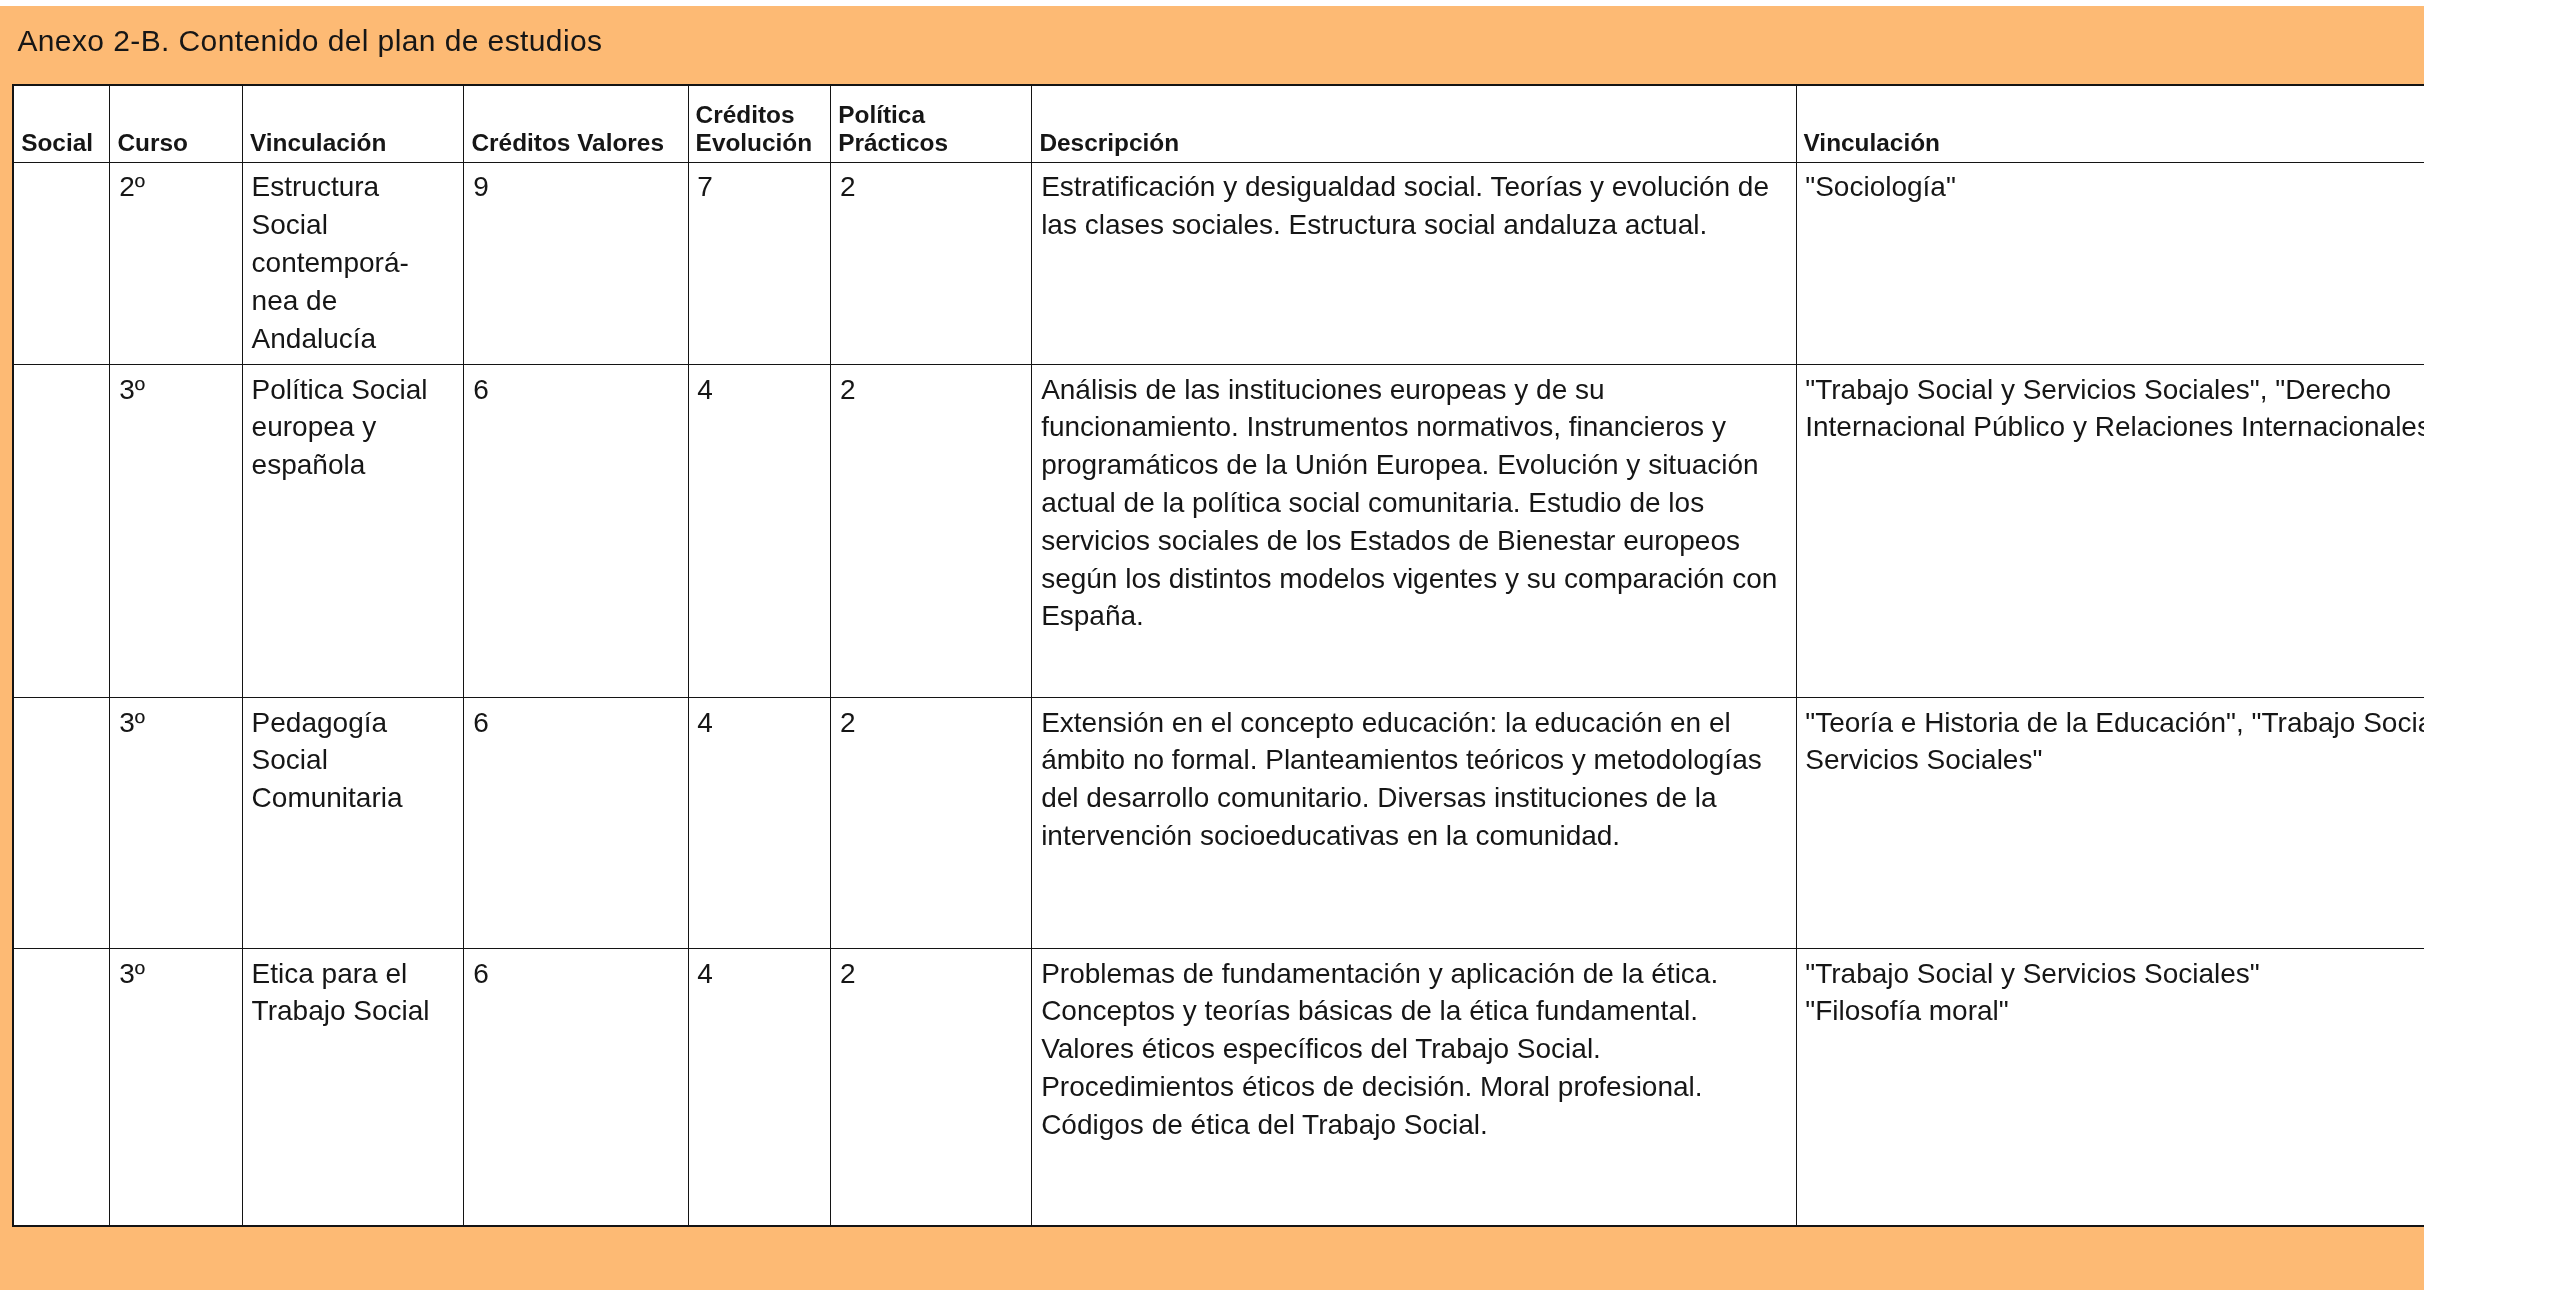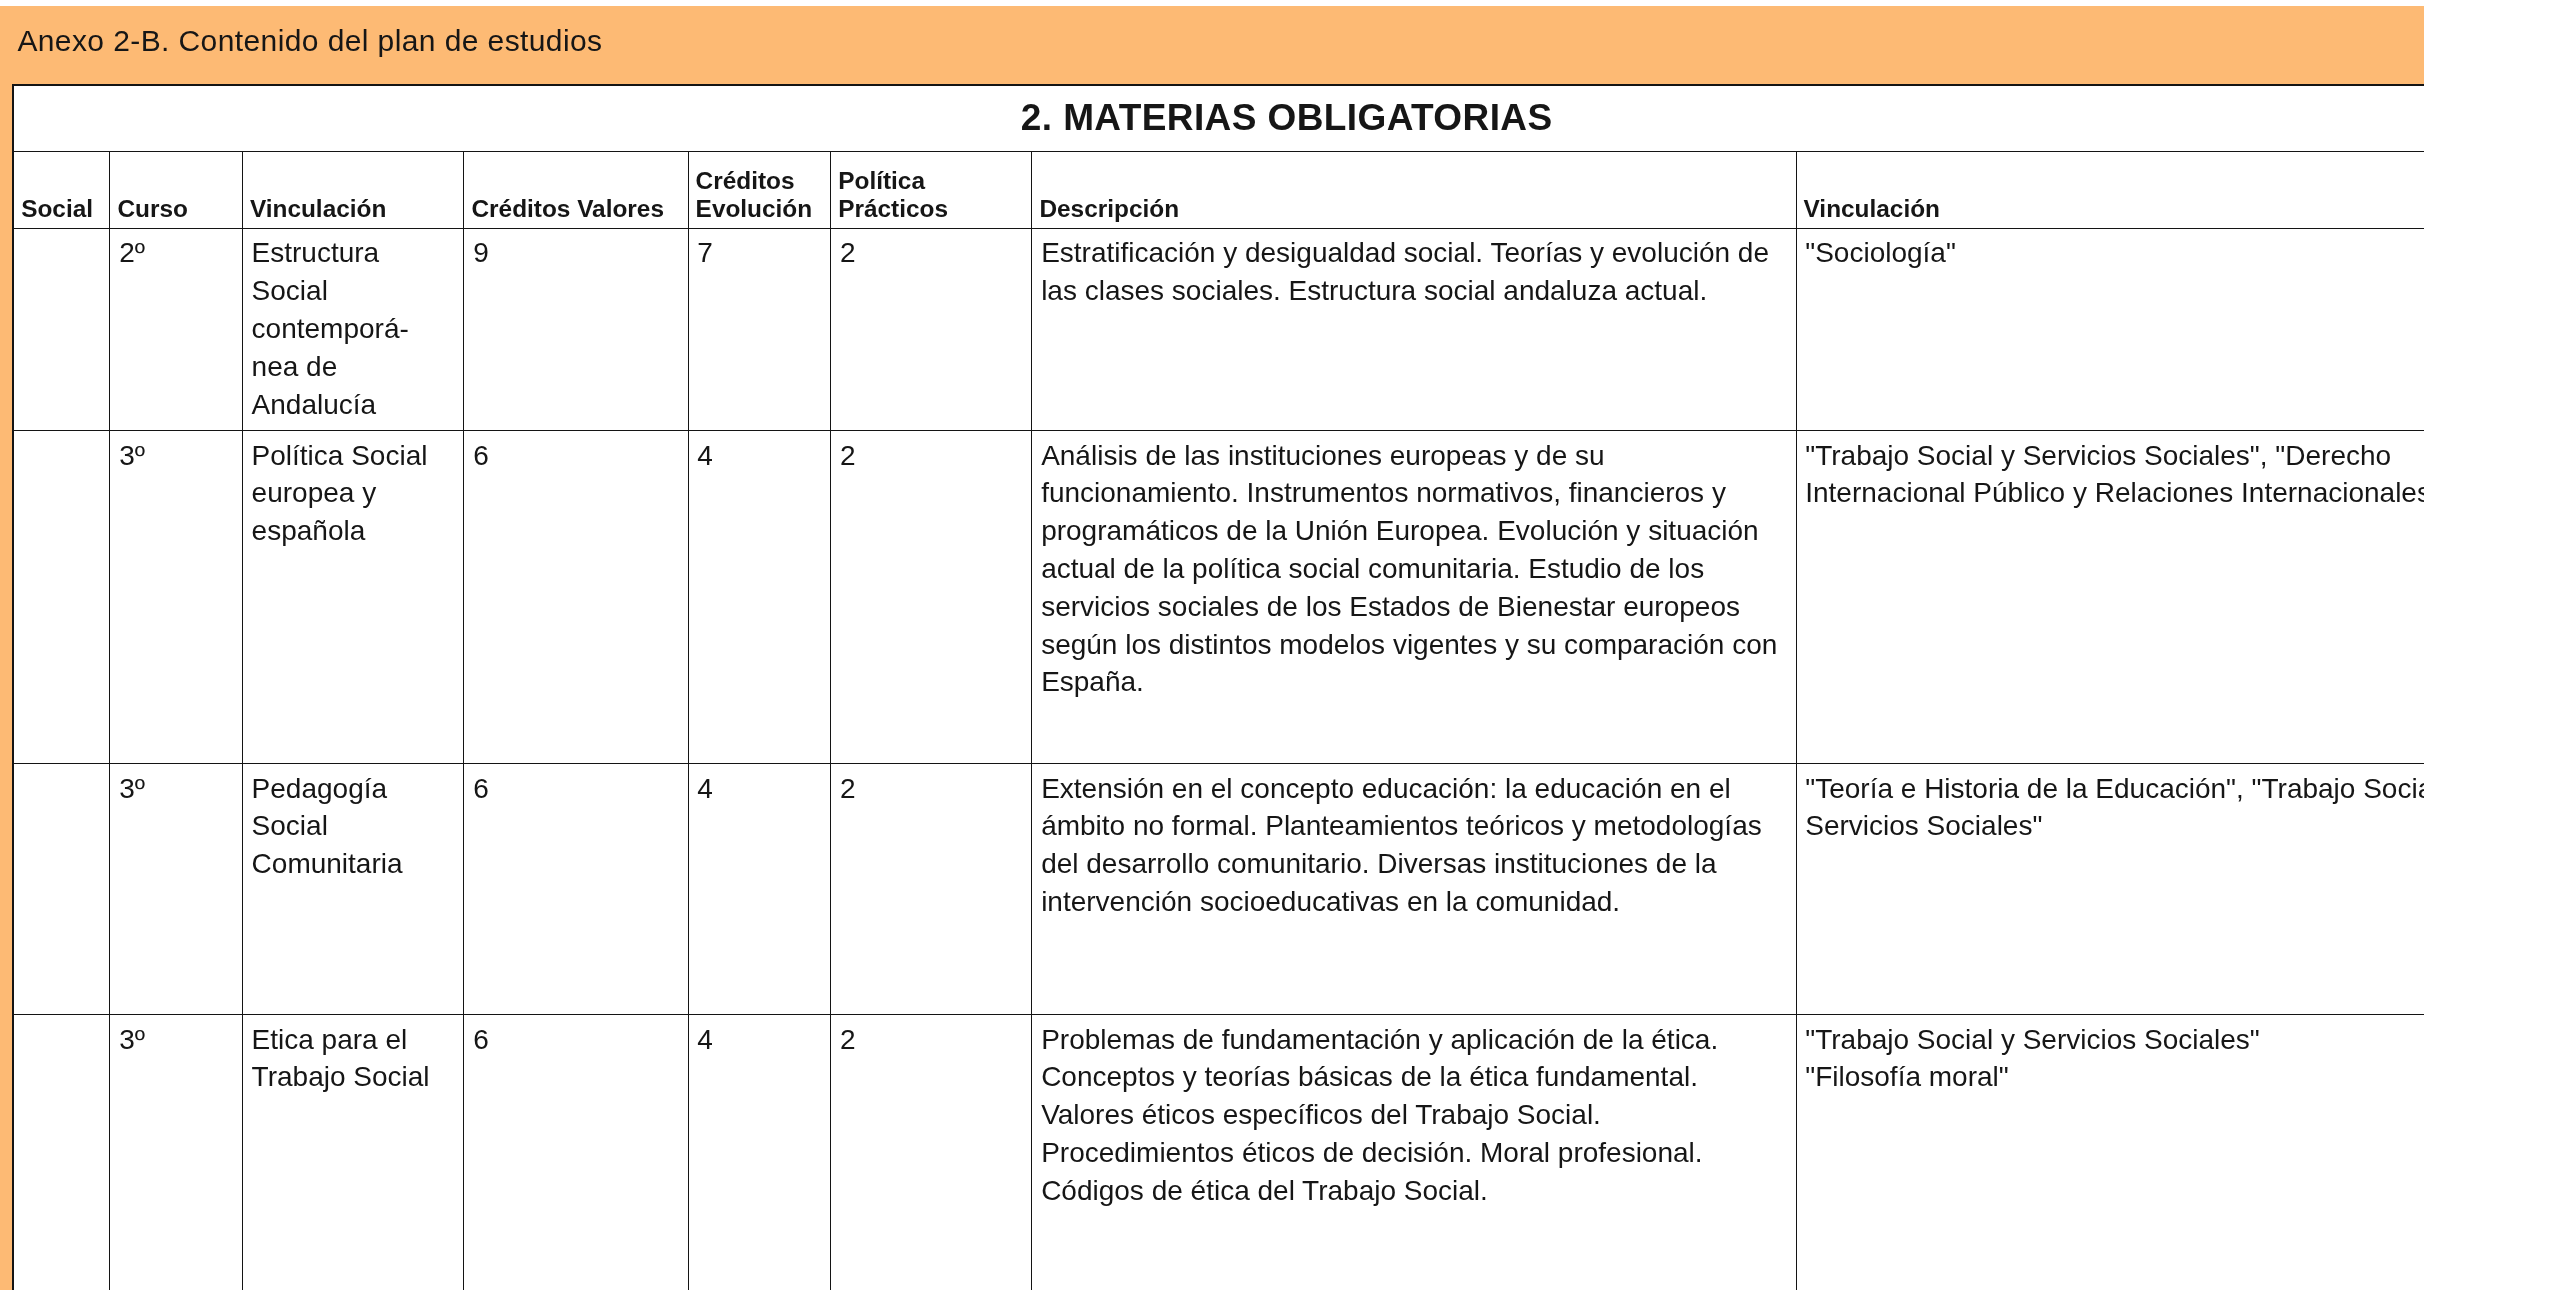--- a/index.html
+++ b/index.html
@@ -87,23 +87,20 @@
       <col style="width:5.2%">
       <col style="width:8.7%">
       <col style="width:8.8%">
       <col style="width:5.6%">
       <col style="width:7.9%">
       <col style="width:30.0%">
       <col style="width:30.0%">
     </colgroup>
 
     <thead>
-      <tr class="section-title-row">
-        <th colspan="8">2. MATERIAS OBLIGATORIAS</th>
-      </tr>
       <tr class="header-row">
         <th>Social</th>
         <th>Curso</th>
         <th>Vinculación</th>
         <th>Créditos Valores</th>
         <th>Créditos Evolución</th>
         <th>Política Prácticos</th>
         <th>Descripción</th>
         <th>Vinculación</th>
       </tr>

